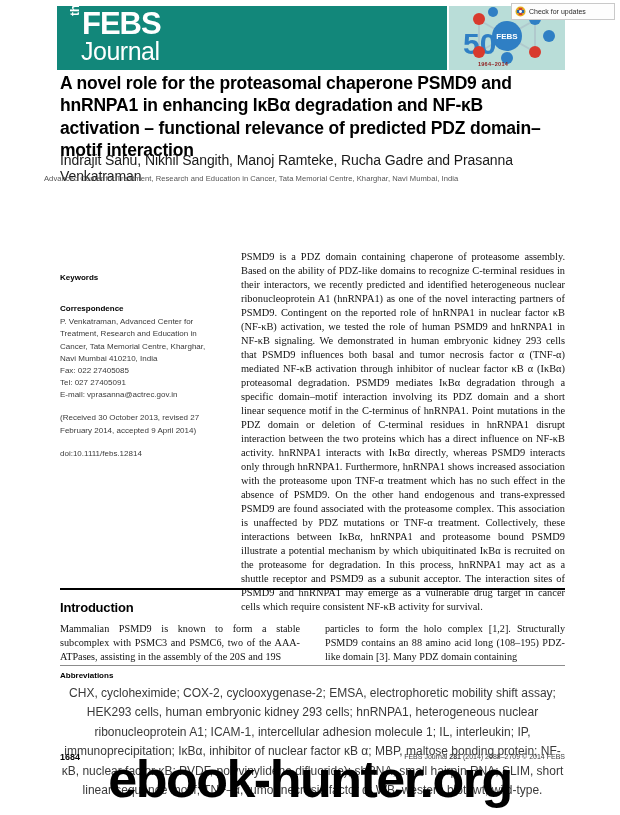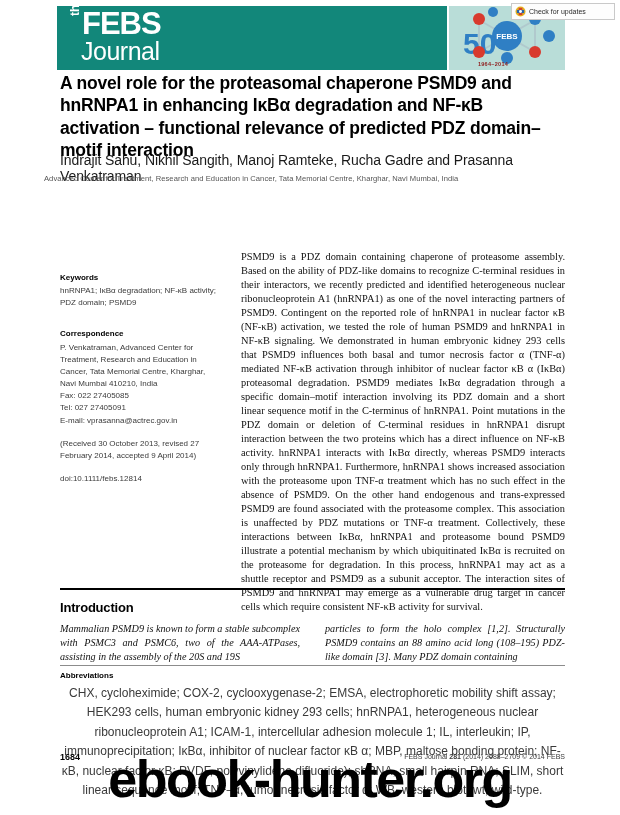--- a/index.html
+++ b/index.html
@@ -186,21 +186,21 @@
     left: 60px; top: 622px;
     width: 505px;
     display: flex;
     gap: 25px;
     font-family: "Liberation Serif", serif;
     font-size: 10.2px;
     line-height: 1.35;
     text-align: justify;
     color: #111;
   }
-  .intro-col { width: 240px; font-style: italic; }
+  .intro-col { width: 240px; }
 
   
   .rule-abbr {
     position: absolute;
     left: 60px; top: 665px;
     width: 505px;
     height: 0.6px;
     background: #8c8c8c;
   }
   .abbr-head {
@@ -295,21 +295,20 @@
     <span class="cfu-text">Check for updates</span>
   </div>
 
   <div class="title">A novel role for the proteasomal chaperone PSMD9 and hnRNPA1 in enhancing IκBα degradation and NF-κB activation – functional relevance of predicted PDZ domain–motif interaction</div>
   <div class="authors">Indrajit Sahu, Nikhil Sangith, Manoj Ramteke, Rucha Gadre and Prasanna Venkatraman</div>
   <div class="affiliation">Advanced Center for Treatment, Research and Education in Cancer, Tata Memorial Centre, Kharghar, Navi Mumbai, India</div>
 
   <div class="sidebar">
     <div class="sb-block">
       <div class="sb-head">Keywords</div>
-      <div class="sb-line">hnRNPA1; IκBα degradation; NF-κB activity; PDZ domain; PSMD9</div>
     </div>
 
     <div class="sb-block">
       <div class="sb-head">Correspondence</div>
       <div class="sb-line">P. Venkatraman, Advanced Center for Treatment, Research and Education in Cancer, Tata Memorial Centre, Kharghar, Navi Mumbai 410210, India</div>
       <div class="sb-line">Fax: 022 27405085</div>
       <div class="sb-line">Tel: 027 27405091</div>
       <div class="sb-line">E-mail: vprasanna@actrec.gov.in</div>
     </div>
 

